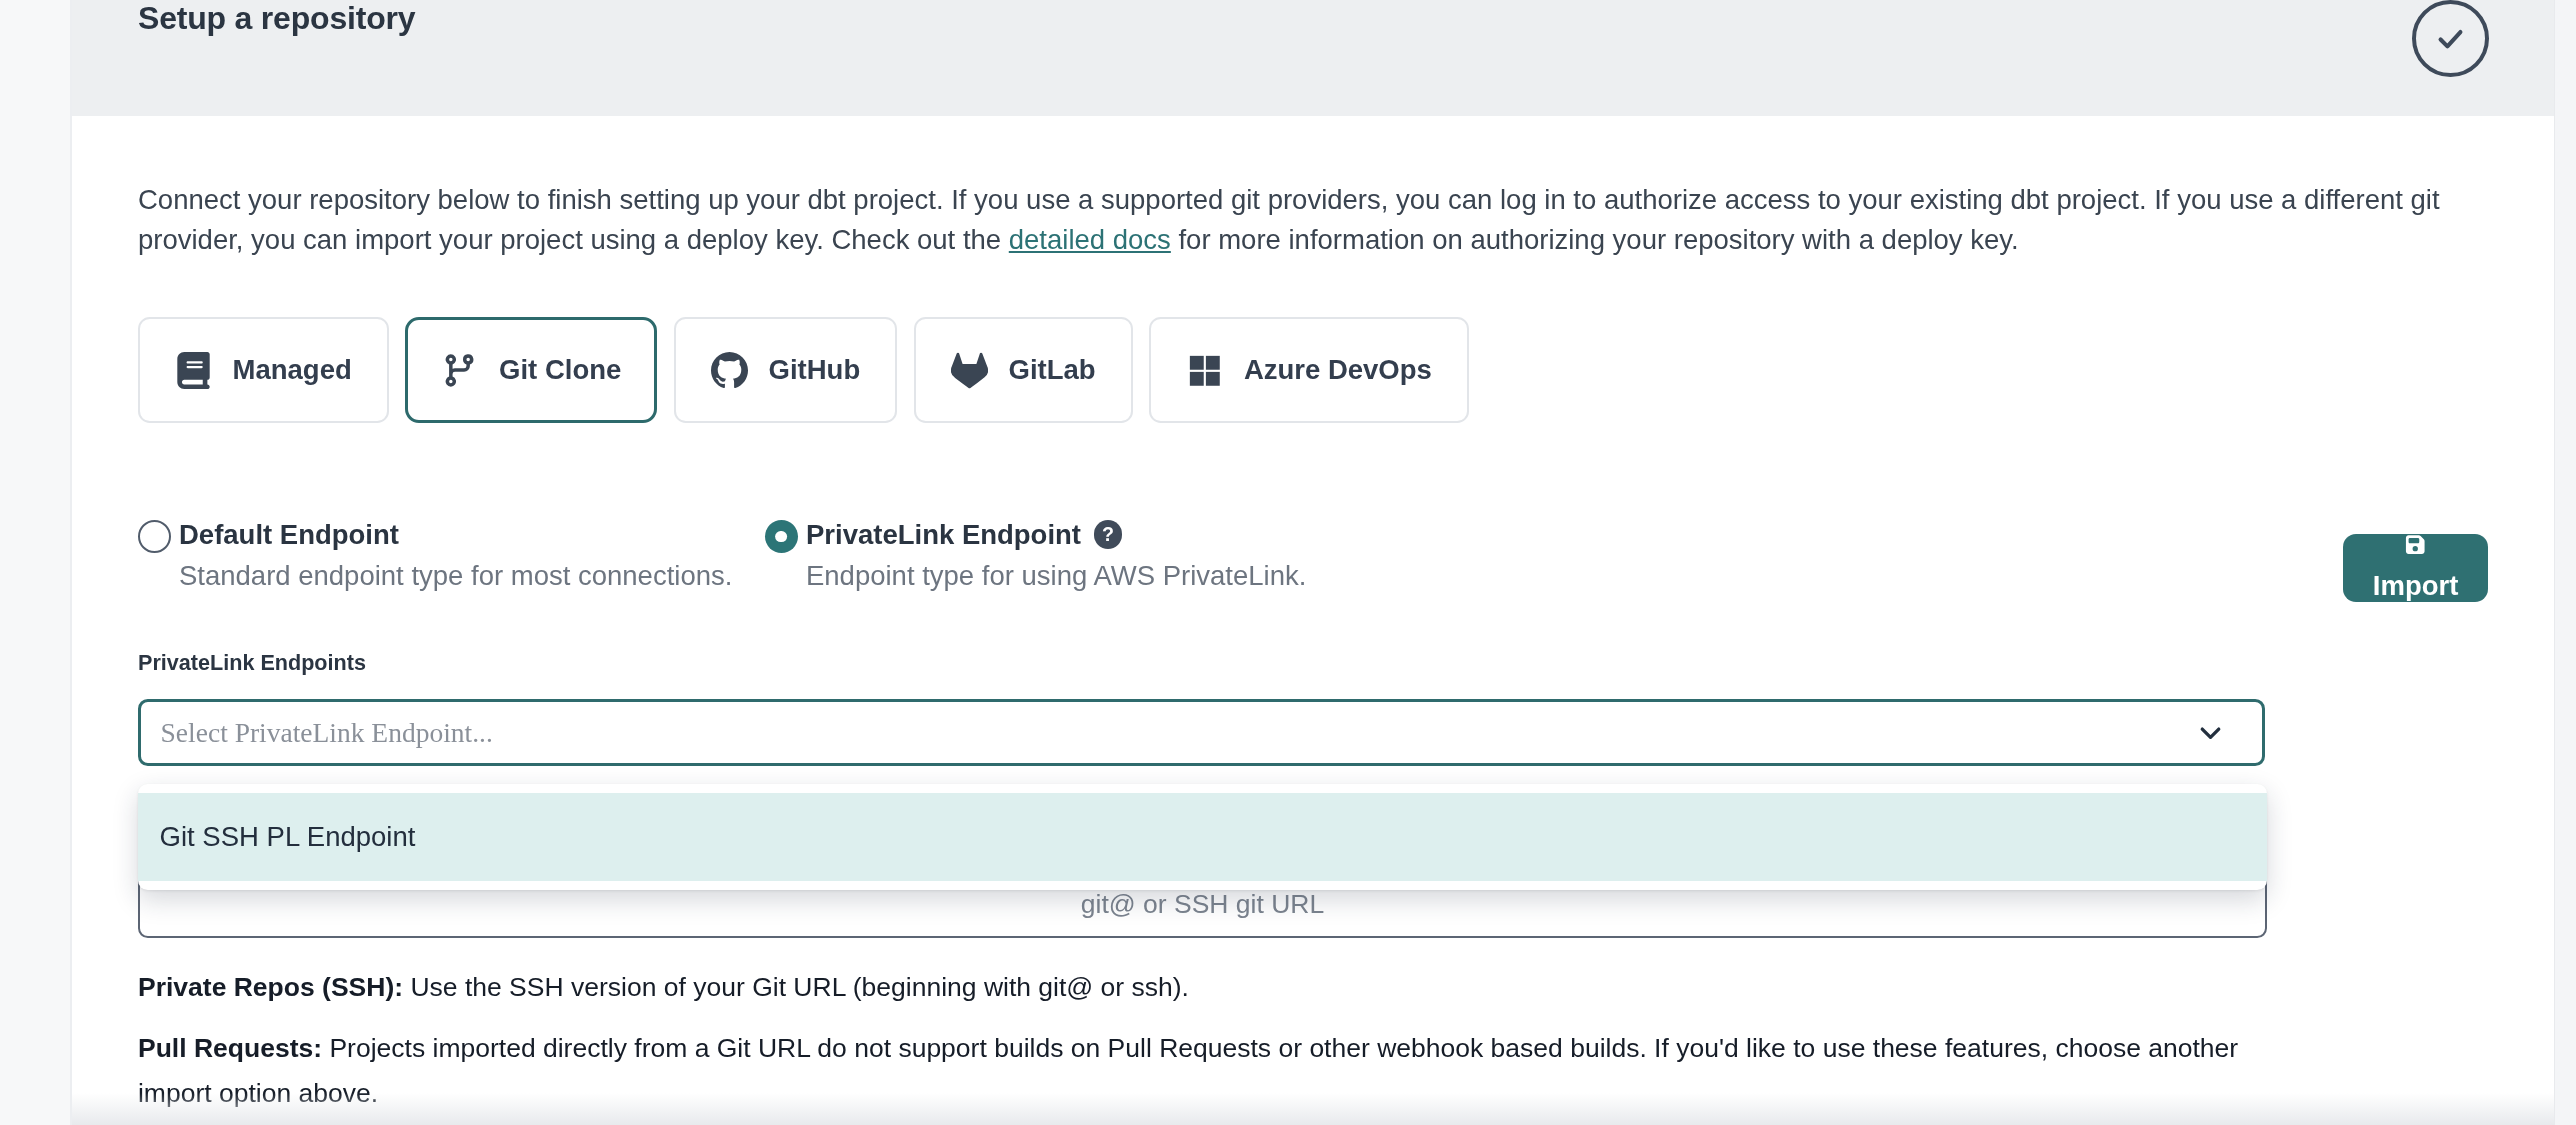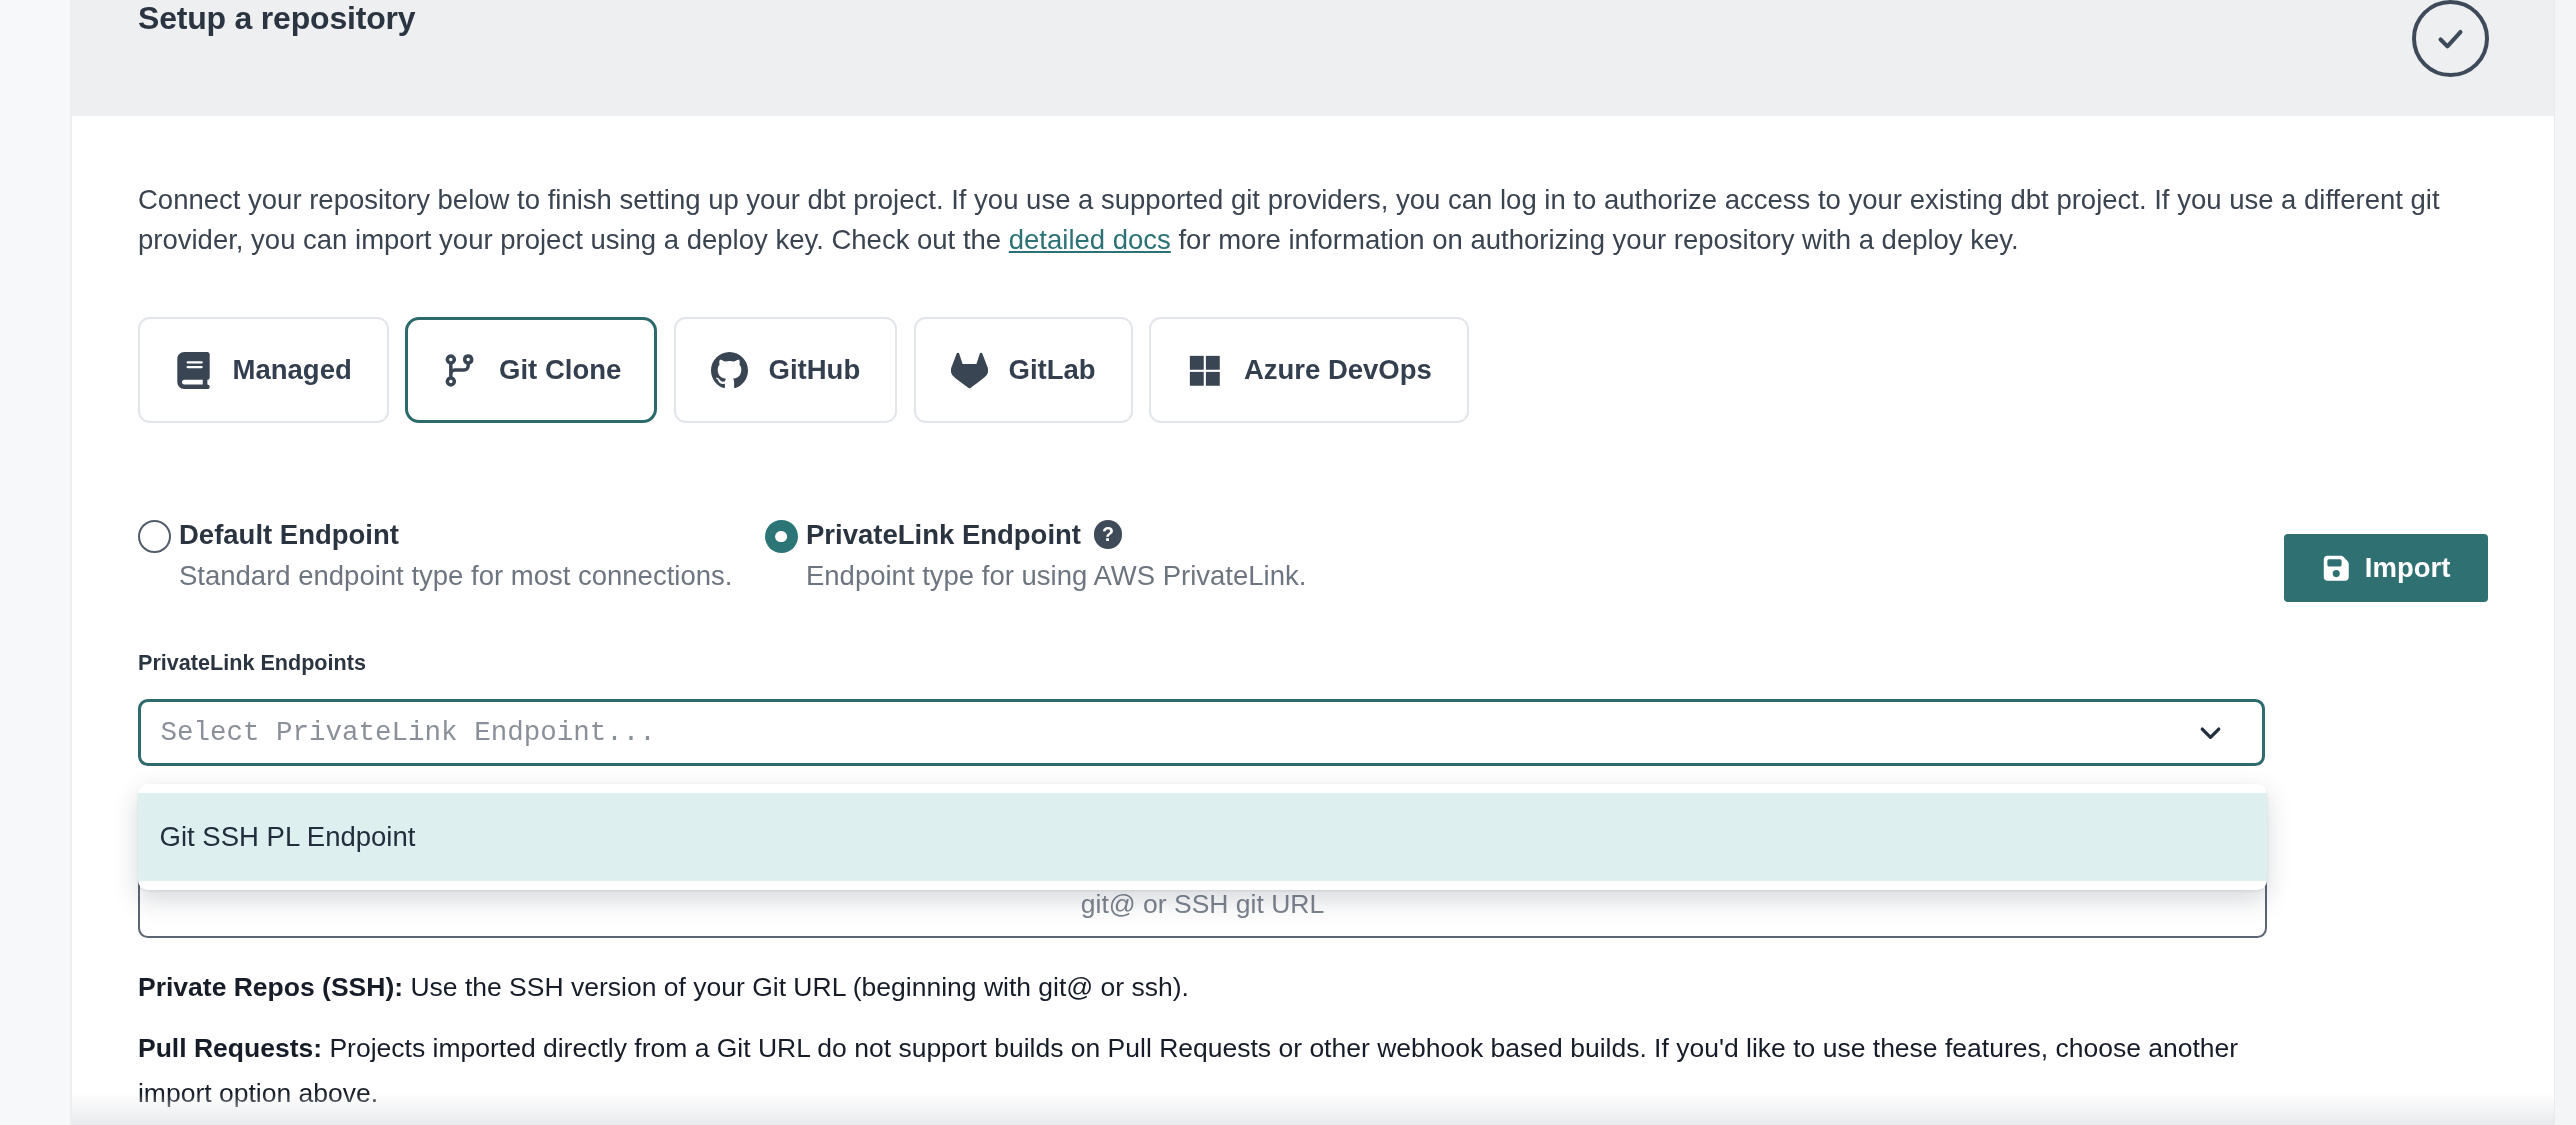--- a/index.html
+++ b/index.html
@@ -48,34 +48,34 @@
                             border-radius:50%; background:#ffffff; }
   .radio-label { font-size:27.5px; font-weight:bold; color:#2a3441; line-height:33px;
                  display:flex; align-items:center; gap:12.8px; }
   .radio-desc  { font-size:27.5px; color:#6d7580; margin-top:8.8px; font-weight:normal; }
   .help-icon { width:28.5px; height:28.5px; border-radius:50%; background:#404b5a; color:#ffffff;
                font-size:19.6px; font-weight:bold; display:inline-flex; align-items:center;
                justify-content:center; cursor:pointer; }
 
   
   .import-btn { position:absolute; top:534px; right:66px; height:68px;
-                background:#2f7072; color:#ffffff; border:none; border-radius:4px;
-                display:flex; align-items:center; gap:14.7px; padding:0 38px;
-                font-size:27.5px; font-weight:bold; cursor:pointer; font-family:inherit; }
+                background:#2f7072; color:#ffffff; border:none; border-radius:13px;
+                display:flex; align-items:center; gap:14.7px; padding:0 30px;
+                font-size:27.5px; font-weight:bold; cursor:pointer; font-family:inherit;flex-direction:column; }
   .import-btn svg { width:28.5px; height:28.5px; fill:#ffffff; }
 
   
   .field-label { position:absolute; left:66px; top:650px; font-size:21.6px;
                  font-weight:bold; color:#2b3542; }
   .select-control { position:absolute; left:66px; top:699px; width:2127px; height:67px;
                     border:3.9px solid #2f6b6d; border-radius:9.8px; background:#ffffff;
                     display:flex; align-items:center; cursor:pointer; }
   .select-control input { flex:1; height:100%; border:none; outline:none; background:transparent;
                           font-size:27.5px; color:#39434f; padding:0 19.6px;
-                          font-family:Liberation Mono, monospace; cursor:pointer; }
+                          font-family:Liberation Serif, serif; cursor:pointer; }
   .select-control input::placeholder { color:#8a9099; opacity:1; }
   .select-control .chev { width:33px; height:33px; margin-right:35px; flex:none;
                           stroke:#232f3e; fill:none; }
 
   
   .git-input { position:absolute; left:66px; top:870px; width:2129px; height:68px;
                border:2.9px solid #5c6574; border-radius:9.8px; background:#ffffff;
                font-size:26.5px; color:#39434f; padding:0 21.6px; outline:none;
                font-family:inherit; z-index:1;text-align:center; }
   .git-input::placeholder { color:#7c848f; opacity:1; }

